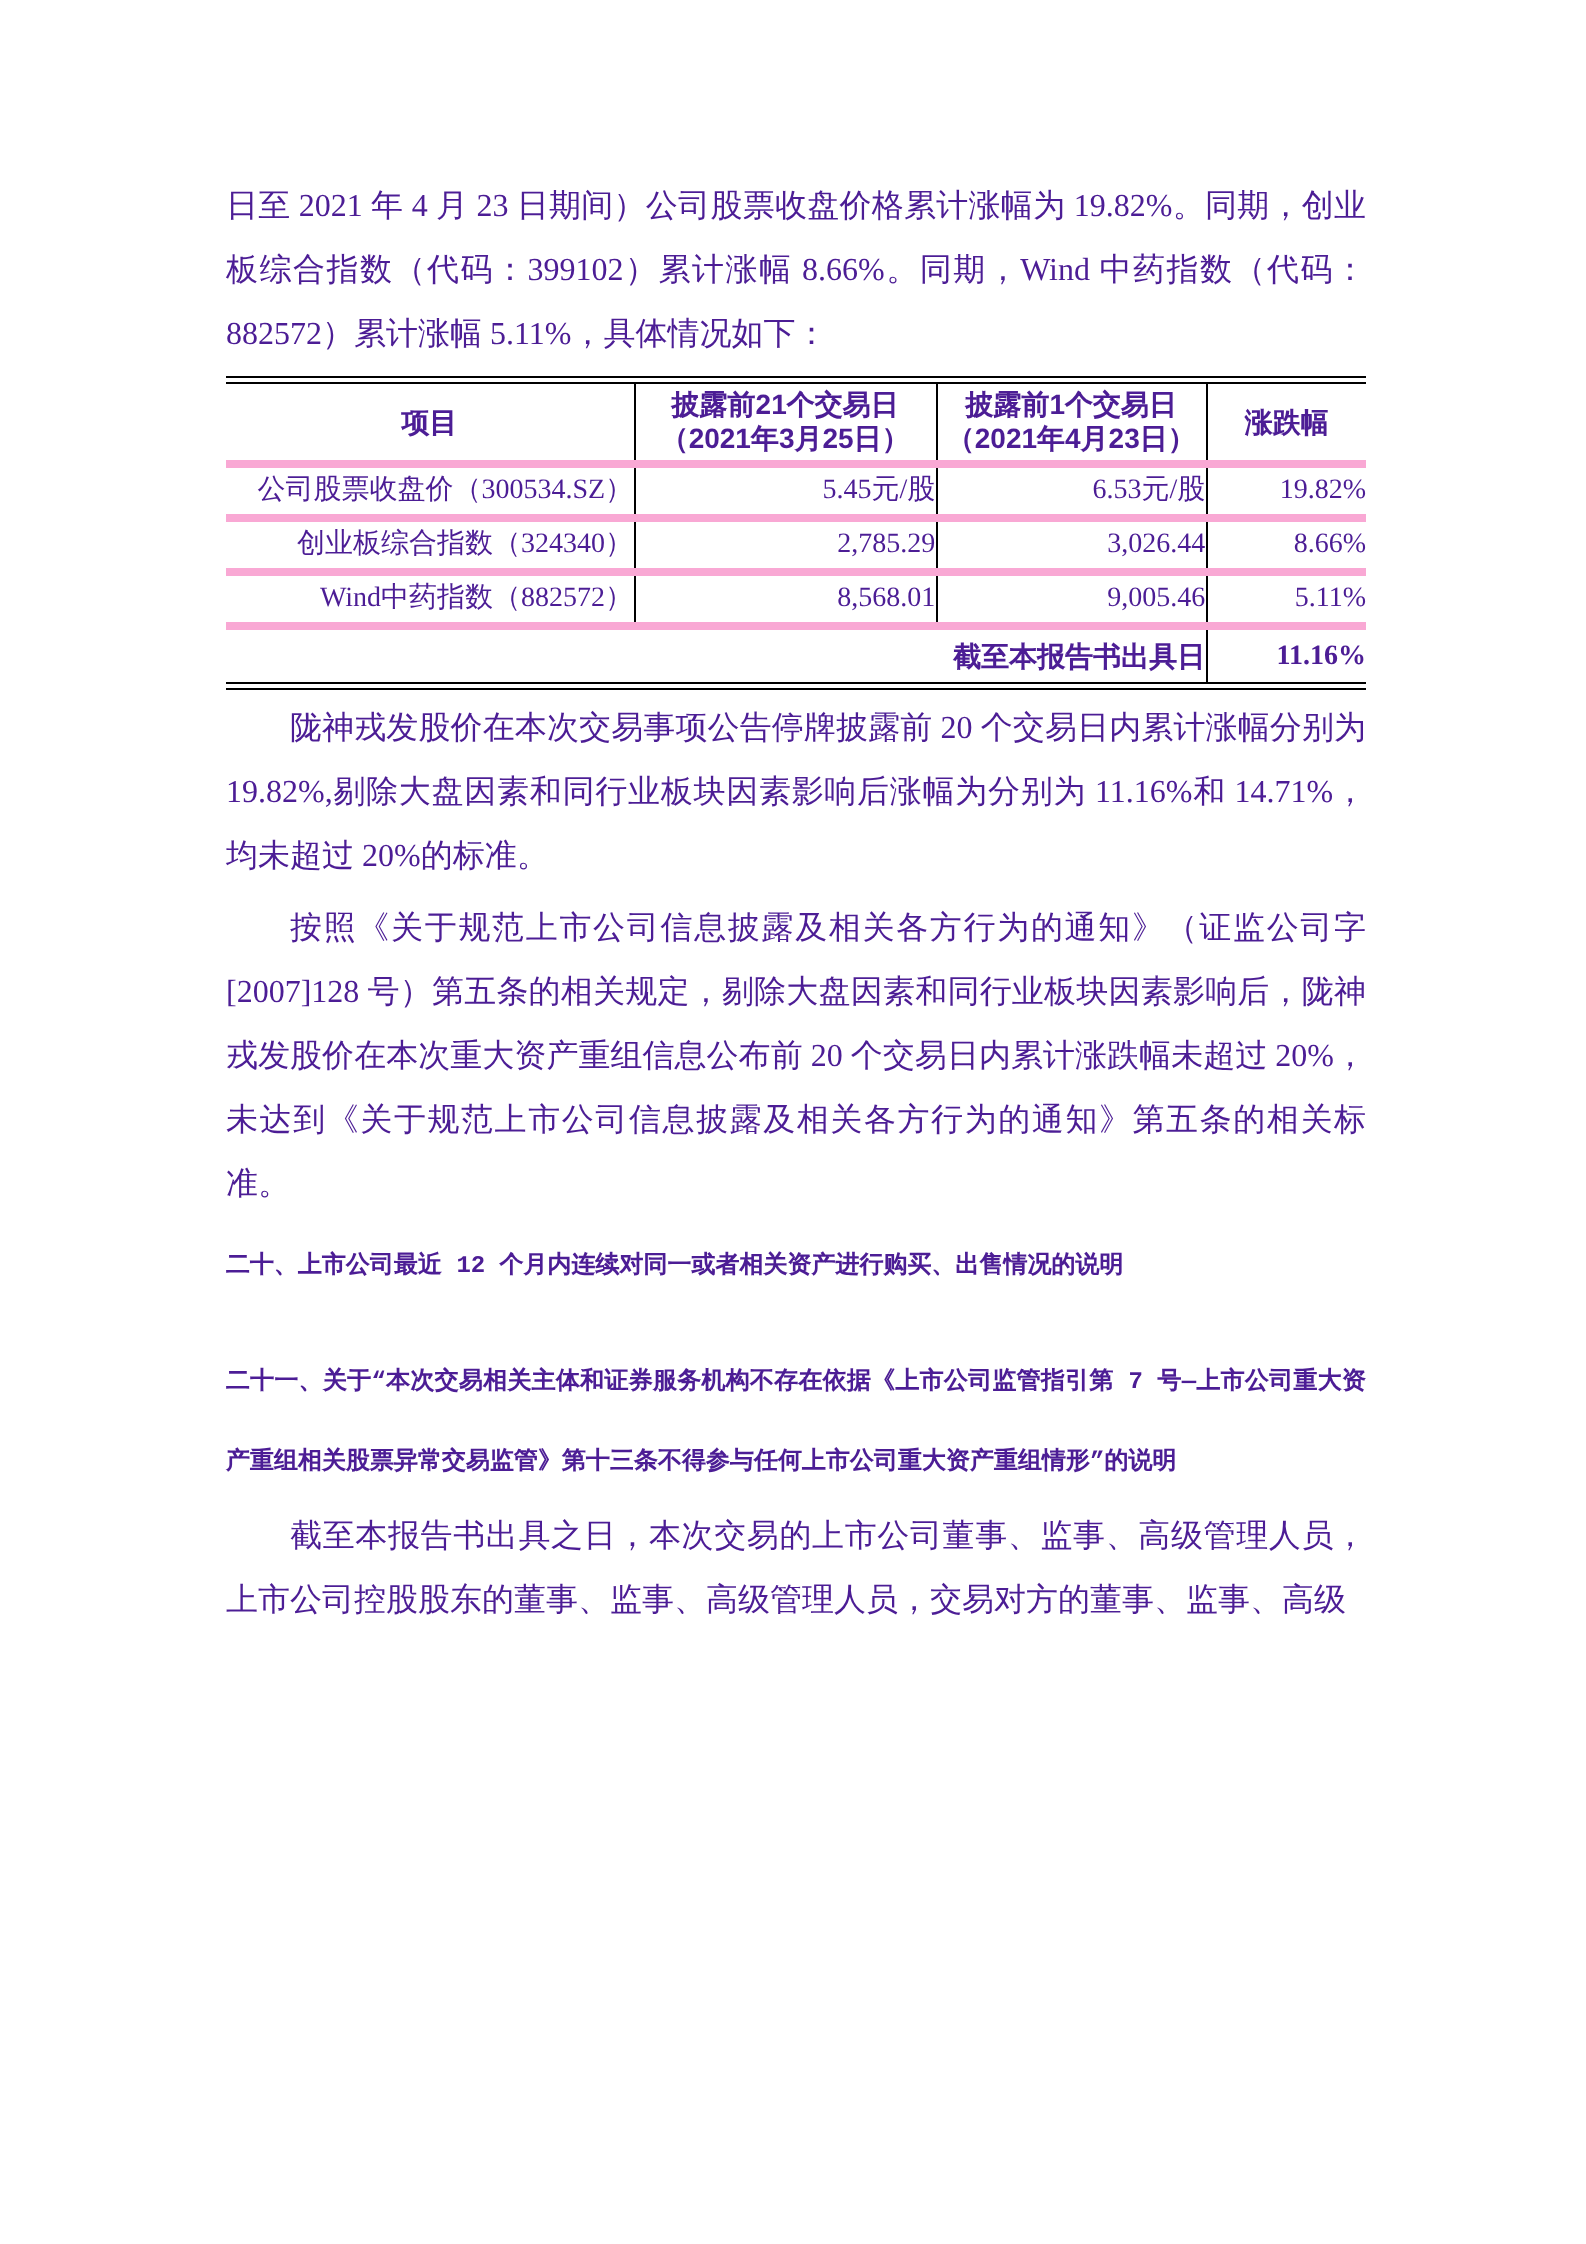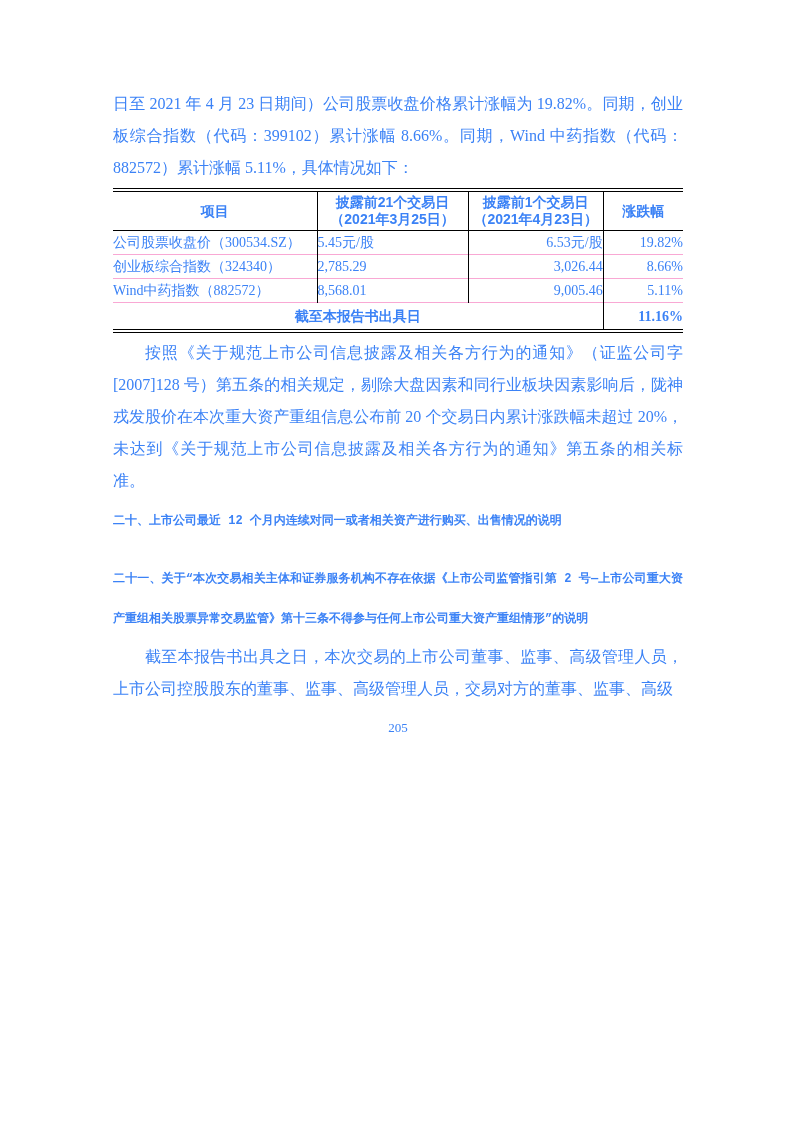--- a/index.html
+++ b/index.html
@@ -9,21 +9,21 @@
   }
   .page {
     position: relative;
     width: 793px;
     height: 1122px;
     margin: 0 auto;
     background: #ffffff;
     box-sizing: border-box;
     padding: 88px 110px 0 113px;
     font-family: "Liberation Serif", "DejaVu Serif", serif;
-    color: #3b82f6;
+    color: #4c1d95;
     overflow: hidden;
   }
   p.body-text {
     font-size: 16px;
     line-height: 32px;
     text-align: justify;
     margin: 0 0 4px 0;
   }
   p.body-text.indent {
     text-indent: 32px;
@@ -57,21 +57,22 @@
     line-height: 17px;
     padding: 2px 2px;
     height: 34px;
     border-bottom: 1px solid #000;
   }
   table.data-table td {
     height: 23px;
     line-height: 22px;
     padding: 0;
     vertical-align: middle;
-    border-top: 1px solid #f9a8d4;
+    border-top: 4px solid #f9a8d4;
+    text-align: right;
   }
   table.data-table thead th:not(:last-child),
   table.data-table tbody td:not(:last-child) {
     border-right: 1px solid #000;
   }
   td.c1 { text-align: left;  padding-left: 8px; }
   td.c2 { text-align: left;  padding-left: 29px; font-family: Liberation Serif, serif; }
   td.c3 { text-align: right; padding-right: 28px; }
   td.c4 { text-align: right; padding-right: 5px; }
   tr.summary-row td { height: 26px; line-height: 25px; }
@@ -136,25 +137,25 @@
         <td class="c3">9,005.46</td>
         <td class="c4">5.11%</td>
       </tr>
       <tr class="summary-row">
         <td class="summary-label" colspan="3">截至本报告书出具日</td>
         <td class="summary-value">11.16%</td>
       </tr>
     </tbody>
   </table>
 
+  <p class="body-text indent">陇神戎发股价在本次交易事项公告停牌披露前 20 个交易日内累计涨幅分别为 19.82%,剔除大盘因素和同行业板块因素影响后涨幅为分别为 11.16%和 14.71%，均未超过 20%的标准。</p>
 
   <p class="body-text indent">按照《关于规范上市公司信息披露及相关各方行为的通知》（证监公司字[2007]128 号）第五条的相关规定，剔除大盘因素和同行业板块因素影响后，陇神戎发股价在本次重大资产重组信息公布前 20 个交易日内累计涨跌幅未超过 20%，未达到《关于规范上市公司信息披露及相关各方行为的通知》第五条的相关标准。</p>
 
   <h2 class="section-heading heading-20">二十、上市公司最近 12 个月内连续对同一或者相关资产进行购买、出售情况的说明</h2>
 
 
-  <h2 class="section-heading heading-21">二十一、关于“本次交易相关主体和证券服务机构不存在依据《上市公司监管指引第 2 号—上市公司重大资产重组相关股票异常交易监管》第十三条不得参与任何上市公司重大资产重组情形”的说明</h2>
+  <h2 class="section-heading heading-21">二十一、关于“本次交易相关主体和证券服务机构不存在依据《上市公司监管指引第 7 号—上市公司重大资产重组相关股票异常交易监管》第十三条不得参与任何上市公司重大资产重组情形”的说明</h2>
 
   <p class="body-text indent">截至本报告书出具之日，本次交易的上市公司董事、监事、高级管理人员，上市公司控股股东的董事、监事、高级管理人员，交易对方的董事、监事、高级</p>
 
-  <div class="page-number">205</div>
 
 </div>
 
 </body></html>

